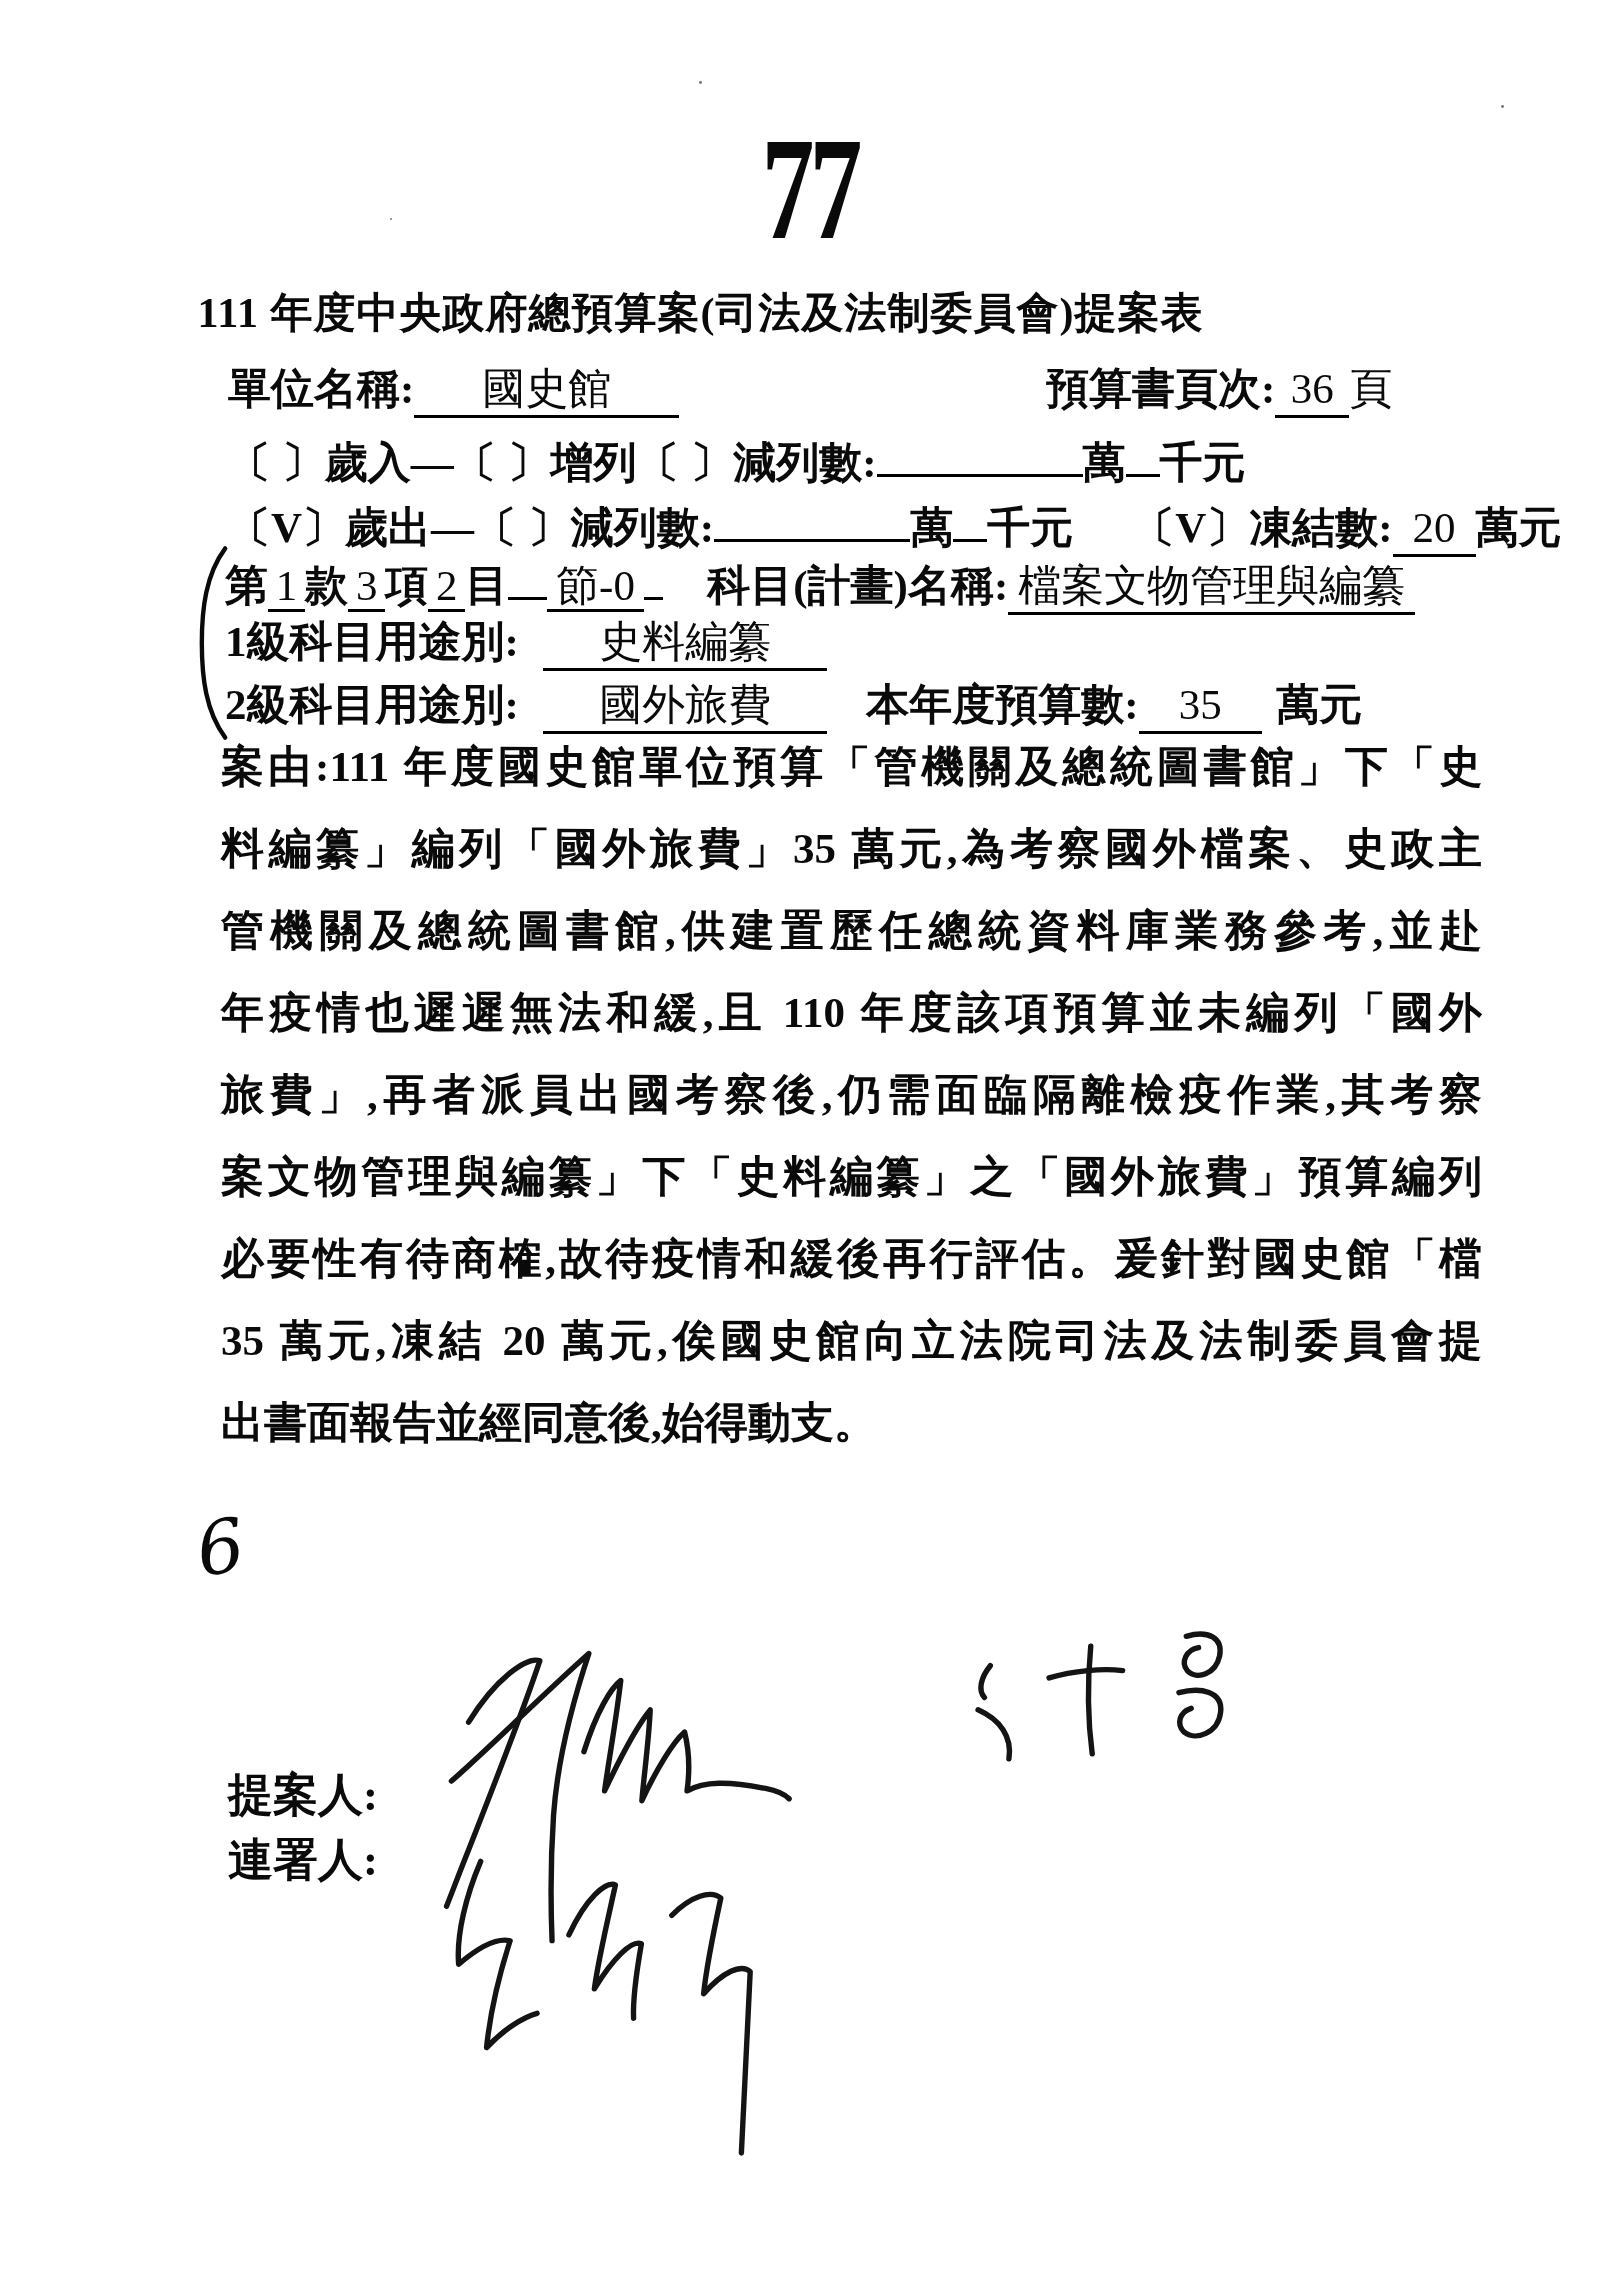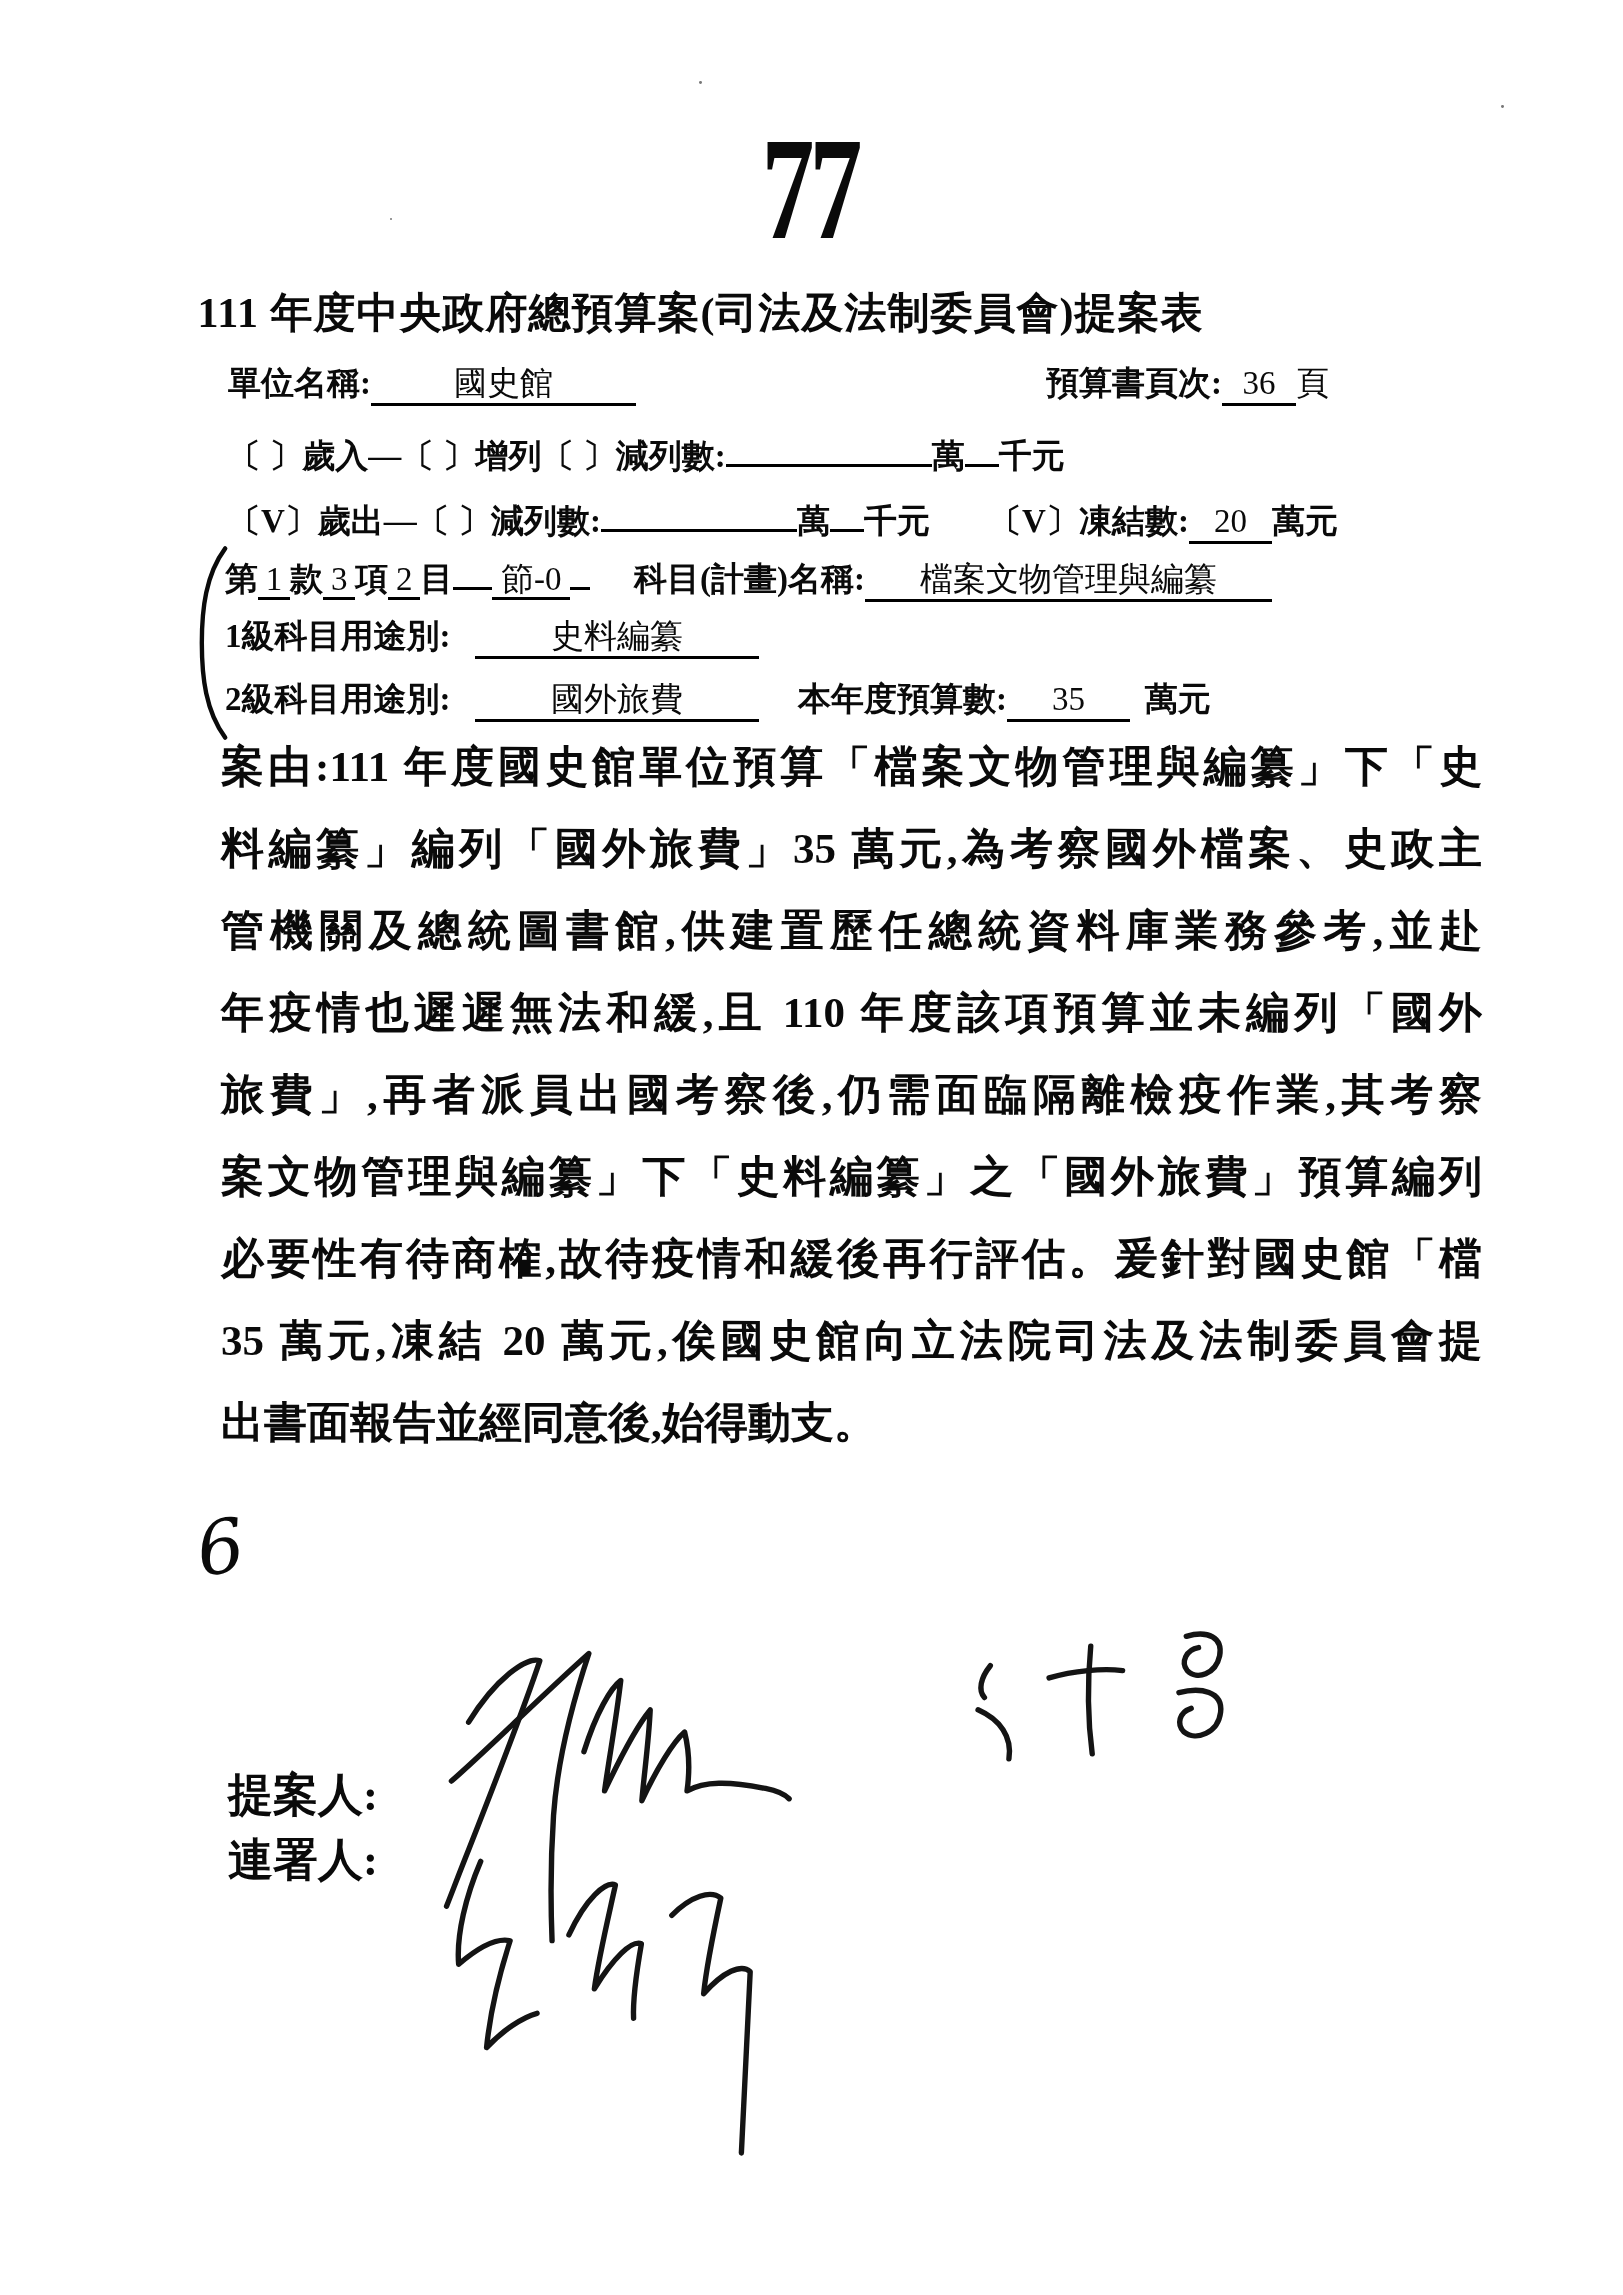--- a/index.html
+++ b/index.html
@@ -17,21 +17,21 @@
     transform:scaleX(.72);
   }
 
   
   .doc-title{
     left:0;top:285px;width:1401px;text-align:center;
     font-size:42px;font-weight:700;letter-spacing:1px;white-space:nowrap;
   }
 
   
-  .form-row{white-space:nowrap;font-size:33px;line-height:1.18;}
+  .form-row{white-space:nowrap;font-size:43px;line-height:1.18;}
   .lbl{font-weight:700;}
   .val{font-weight:400;}
   .blank{display:inline-block;border-bottom:3.4px solid #000;vertical-align:baseline;height:1em;}
   .u{border-bottom:3.4px solid #000;padding:0 8.8px;}
   .u-num{border-bottom:3.4px solid #000;padding:0 7.8px;}
   .u-center{display:inline-block;border-bottom:3.4px solid #000;text-align:center;vertical-align:baseline;}
 
   
   .brace svg{display:block;}
 
@@ -93,21 +93,21 @@
 
 <div class="abs form-row" style="left:225px;top:617px;">
   <span class="lbl">1級科目用途別:</span><span style="display:inline-block;width:24.5px;"></span><span class="u-center val" style="width:284px;">史料編纂</span>
 </div>
 
 <div class="abs form-row" style="left:225px;top:680px;">
   <span class="lbl">2級科目用途別:</span><span style="display:inline-block;width:24.5px;"></span><span class="u-center val" style="width:284px;">國外旅費</span><span style="display:inline-block;width:39px;"></span><span class="lbl">本年度預算數:</span><span class="u-center val" style="width:123px;">35</span><span style="display:inline-block;width:14.7px;"></span><span class="lbl">萬元</span>
 </div>
 
 <div class="abs case-block">
-  <div class="case-line">案由:111 年度國史館單位預算「檔案文物管理與編纂」下「史</div>
+  <div class="case-line">案由:111 年度國史館單位預算「管機關及總統圖書館」下「史</div>
   <div class="case-line">料編纂」編列「國外旅費」35 萬元,為考察國外檔案、史政主</div>
   <div class="case-line">管機關及總統圖書館,供建置歷任總統資料庫業務參考,並赴</div>
   <div class="case-line">年疫情也遲遲無法和緩,且 110 年度該項預算並未編列「國外</div>
   <div class="case-line">旅費」,再者派員出國考察後,仍需面臨隔離檢疫作業,其考察</div>
   <div class="case-line">案文物管理與編纂」下「史料編纂」之「國外旅費」預算編列</div>
   <div class="case-line">必要性有待商榷,故待疫情和緩後再行評估。爰針對國史館「檔</div>
   <div class="case-line">35 萬元,凍結 20 萬元,俟國史館向立法院司法及法制委員會提</div>
   <div class="case-line last">出書面報告並經同意後,始得動支。</div>
 </div>
 

